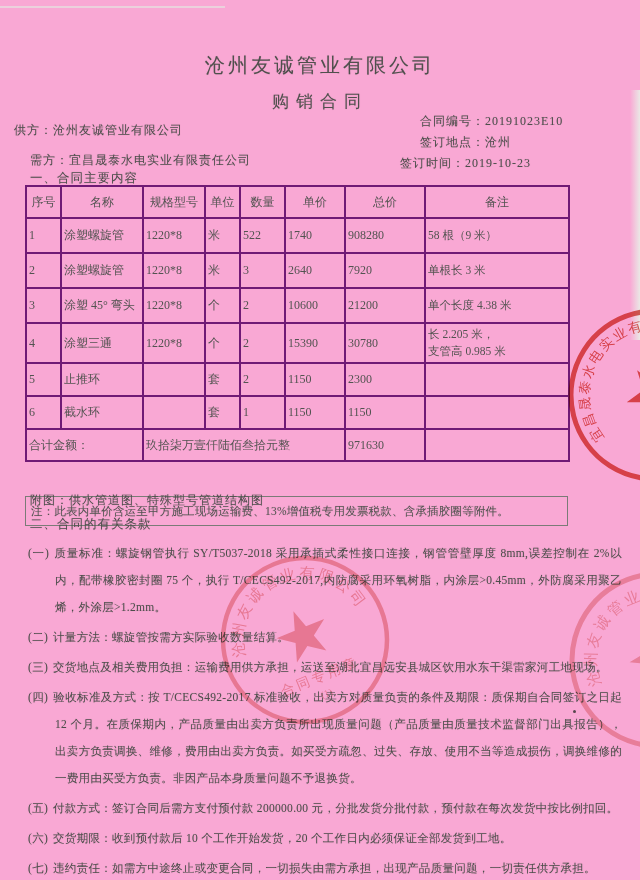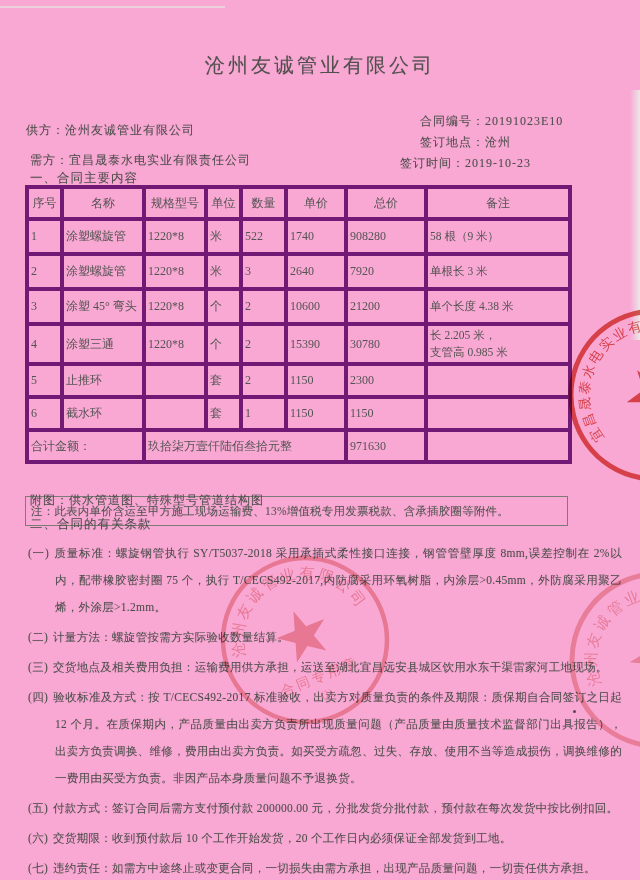--- a/index.html
+++ b/index.html
@@ -17,36 +17,36 @@
   .scan-shade{position:absolute;right:0;top:90px;width:10px;height:250px;
     background:linear-gradient(to left,#eae8e5,rgba(234,232,229,0));}
   .ink-speck{position:absolute;left:573px;top:710px;width:3px;height:3px;border-radius:50%;background:#2f2d2b;opacity:.8;}
 
   .title1{position:absolute;top:52px;left:0;width:100%;text-align:center;
     font-size:20px;letter-spacing:3px;color:#504f4d;}
   .title2{position:absolute;top:90px;left:0;width:100%;text-align:center;
     font-size:17px;letter-spacing:7px;color:#504f4d;}
 
   .info-line{position:absolute;font-size:12px;letter-spacing:1px;color:#4d4d4b;}
-  .supplier-line{left:26px;top:122px;}
+  .supplier-line{left:14px;top:122px;}
   .buyer-line{left:30px;top:152px;}
   .contract-no-line{left:420px;top:113px;}
   .sign-place-line{left:420px;top:134px;}
   .sign-date-line{left:400px;top:155px;}
   .section-title{position:absolute;left:30px;font-size:12.5px;letter-spacing:1px;color:#4d4d4b;}
   .section1{top:170px;font-family:Liberation Serif, serif;}
   .section2{top:516px;}
 
   table.items{
     position:absolute;left:25px;top:185px;width:543px;
     border-collapse:collapse;table-layout:fixed;
     font-size:12px;color:#535351;
   }
   table.items td,table.items th{
-    border:4px solid #701a75;vertical-align:middle;
+    border:2px solid #701a75;vertical-align:middle;
     font-weight:normal;padding:1px 2px;overflow:hidden;
   }
   thead tr{height:32px;}
   tbody[data-rows] tr{height:35px;}
   tbody[data-rows] tr:nth-child(4){height:40px;}
   tbody[data-rows] tr:nth-child(5),tbody[data-rows] tr:nth-child(6){height:33px;}
   tbody[data-rows] td:last-child{white-space:pre-line;font-size:11.5px;line-height:1.45;}
   tbody.total tr{height:32px;}
 
   .note-box{
@@ -90,20 +90,21 @@
 </head>
 <body>
 
 <div class="page">
 
   <div class="artifact-top"></div>
   <div class="scan-shade"></div>
   <div class="ink-speck"></div>
 
   <div class="title1 txt">沧州友诚管业有限公司</div>
+  <div class="title2 txt">购销合同</div>
 
   <div class="info-line supplier-line txt"><span>供方：</span><span>沧州友诚管业有限公司</span></div>
   <div class="info-line buyer-line txt"><span>需方：</span><span>宜昌晟泰水电实业有限责任公司</span></div>
   <div class="info-line contract-no-line txt"><span>合同编号：</span><span>20191023E10</span></div>
   <div class="info-line sign-place-line txt"><span>签订地点：</span><span>沧州</span></div>
   <div class="info-line sign-date-line txt"><span>签订时间：</span><span>2019-10-23</span></div>
 
   <div class="section-title section1 txt">一、合同主要内容</div>
 
   <table class="items">

